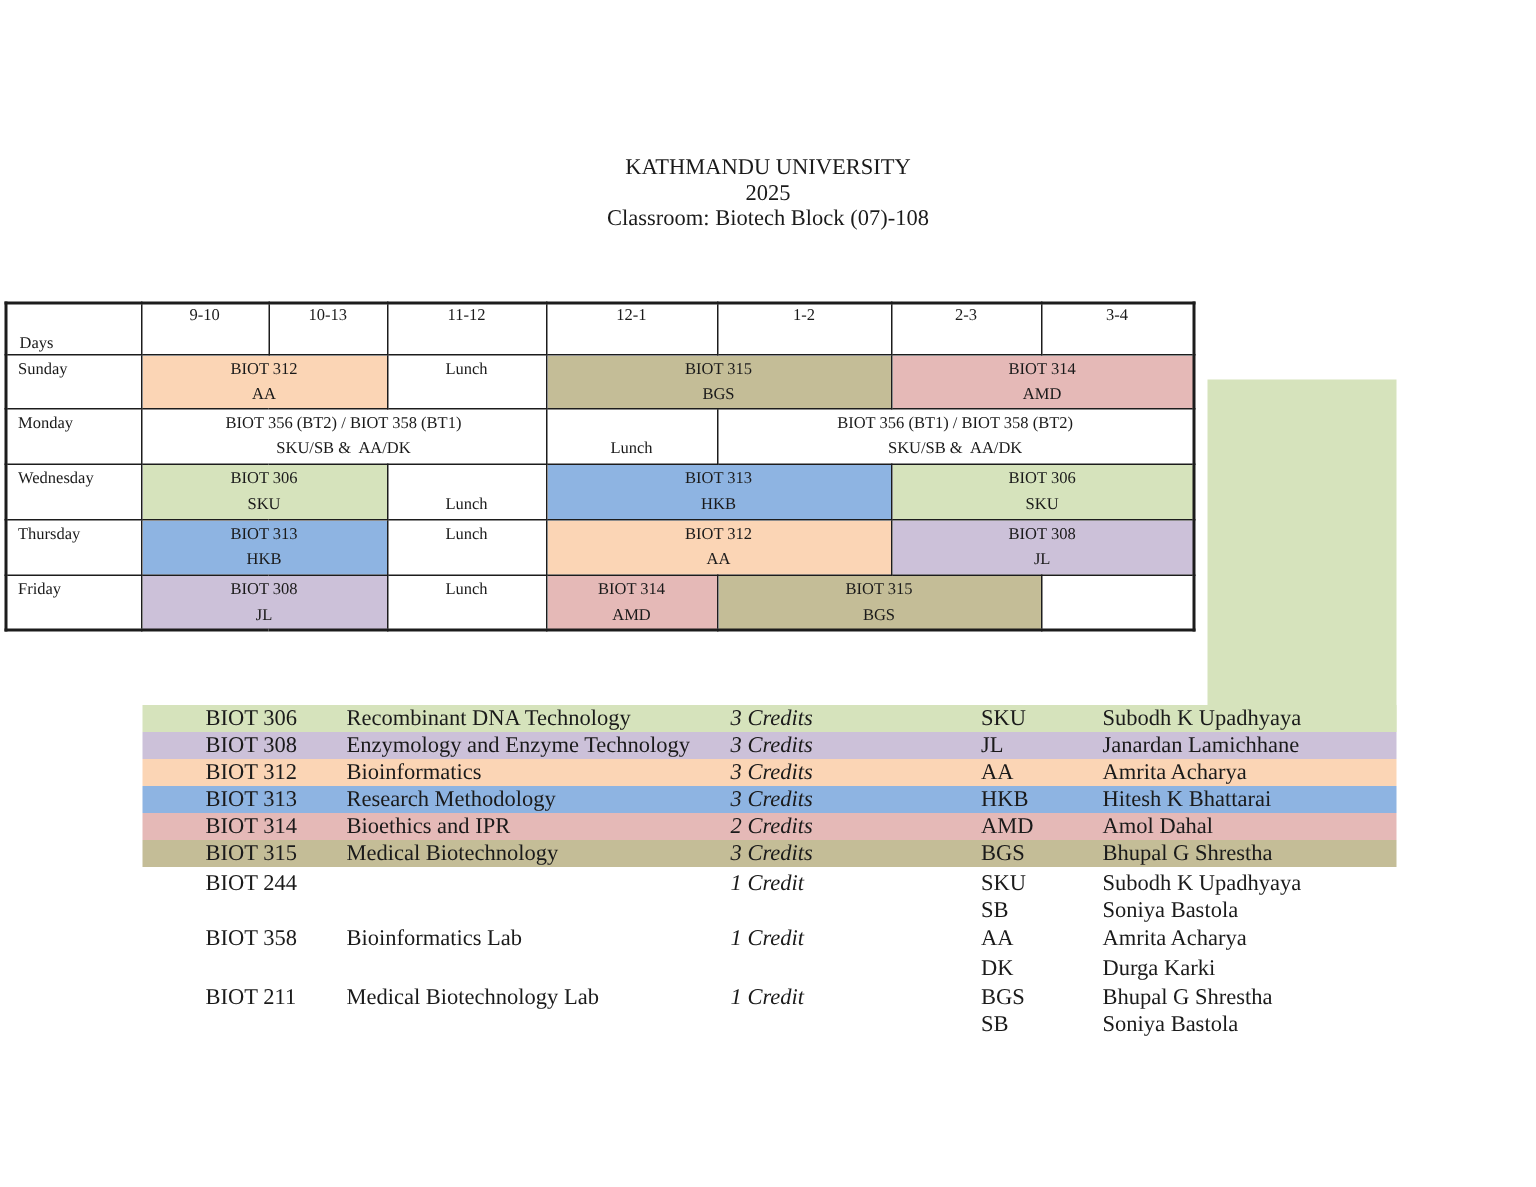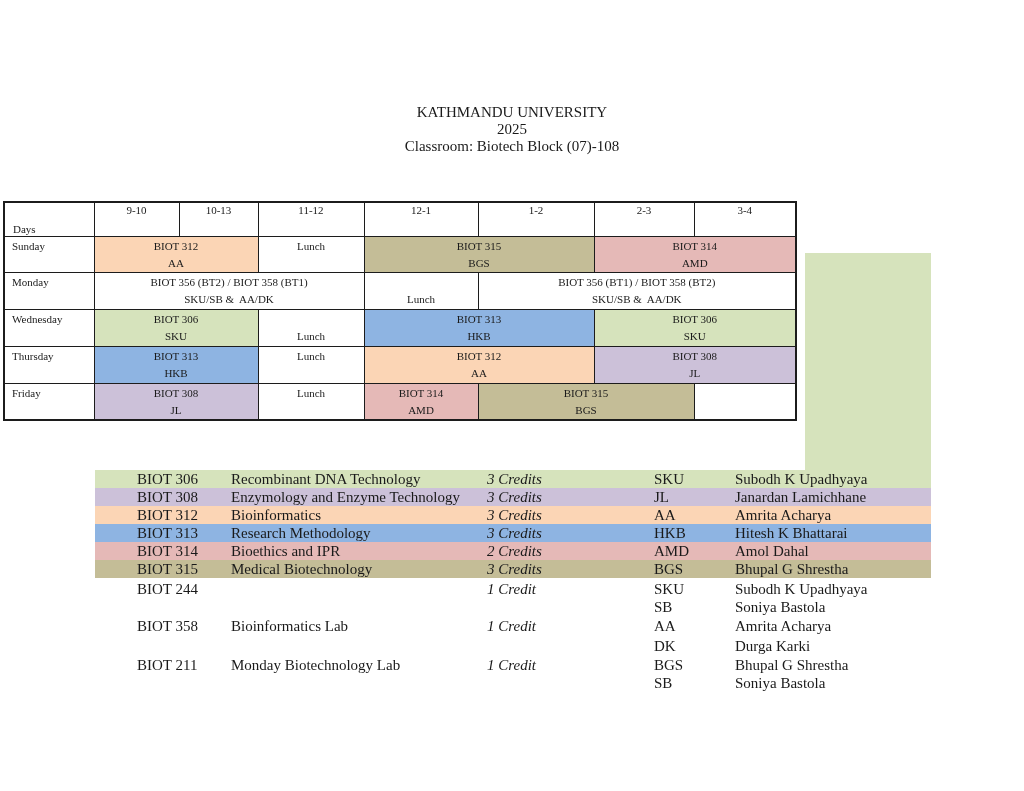--- a/index.html
+++ b/index.html
@@ -239,21 +239,21 @@
     <span class="lg-credits">1 Credit</span>
     <span class="lg-initials">AA</span>
     <span class="lg-instructor">Amrita Acharya</span>
   </div>
   <div class="legend-row" style="top:637px">
     <span class="lg-initials">DK</span>
     <span class="lg-instructor">Durga Karki</span>
   </div>
   <div class="legend-row" style="top:656px">
     <span class="lg-code">BIOT 211</span>
-    <span class="lg-name">Monday Biotechnology Lab</span>
+    <span class="lg-name">Medical Biotechnology Lab</span>
     <span class="lg-credits">1 Credit</span>
     <span class="lg-initials">BGS</span>
     <span class="lg-instructor">Bhupal G Shrestha</span>
   </div>
   <div class="legend-row" style="top:674px">
     <span class="lg-initials">SB</span>
     <span class="lg-instructor">Soniya Bastola</span>
   </div>
 
 </div>

